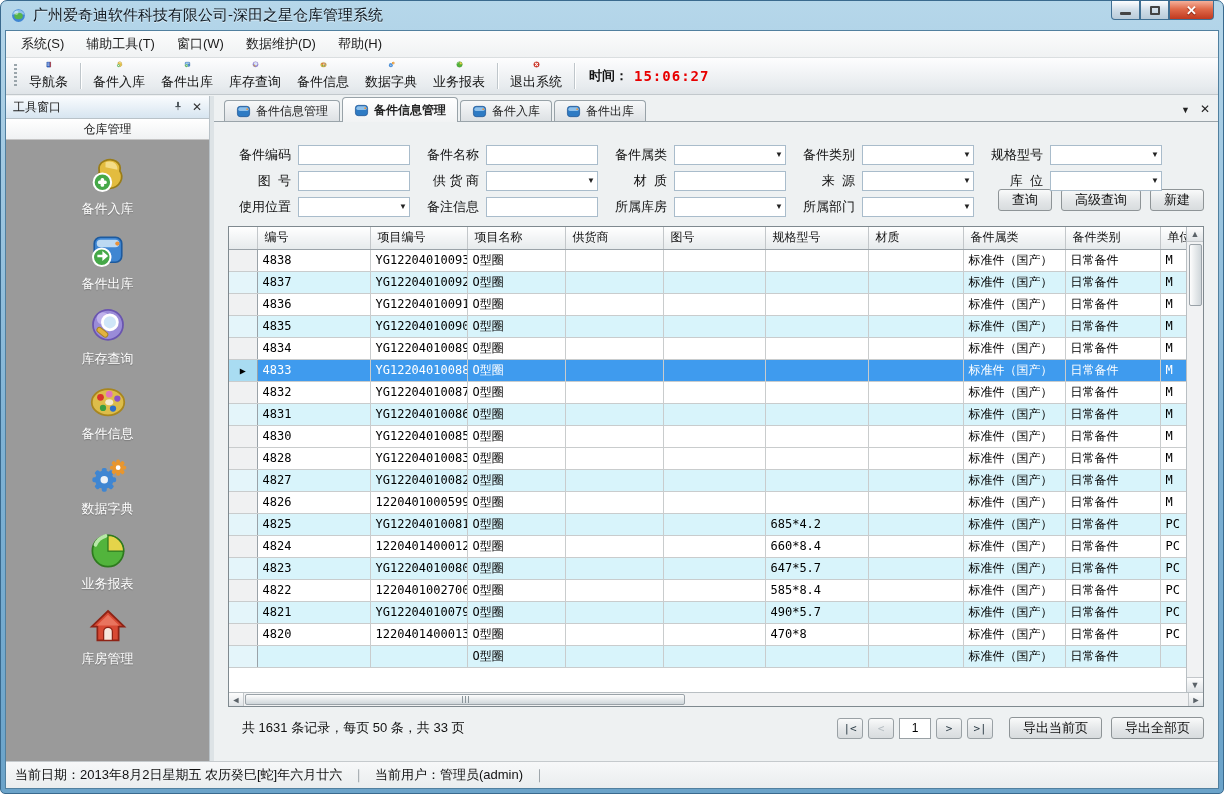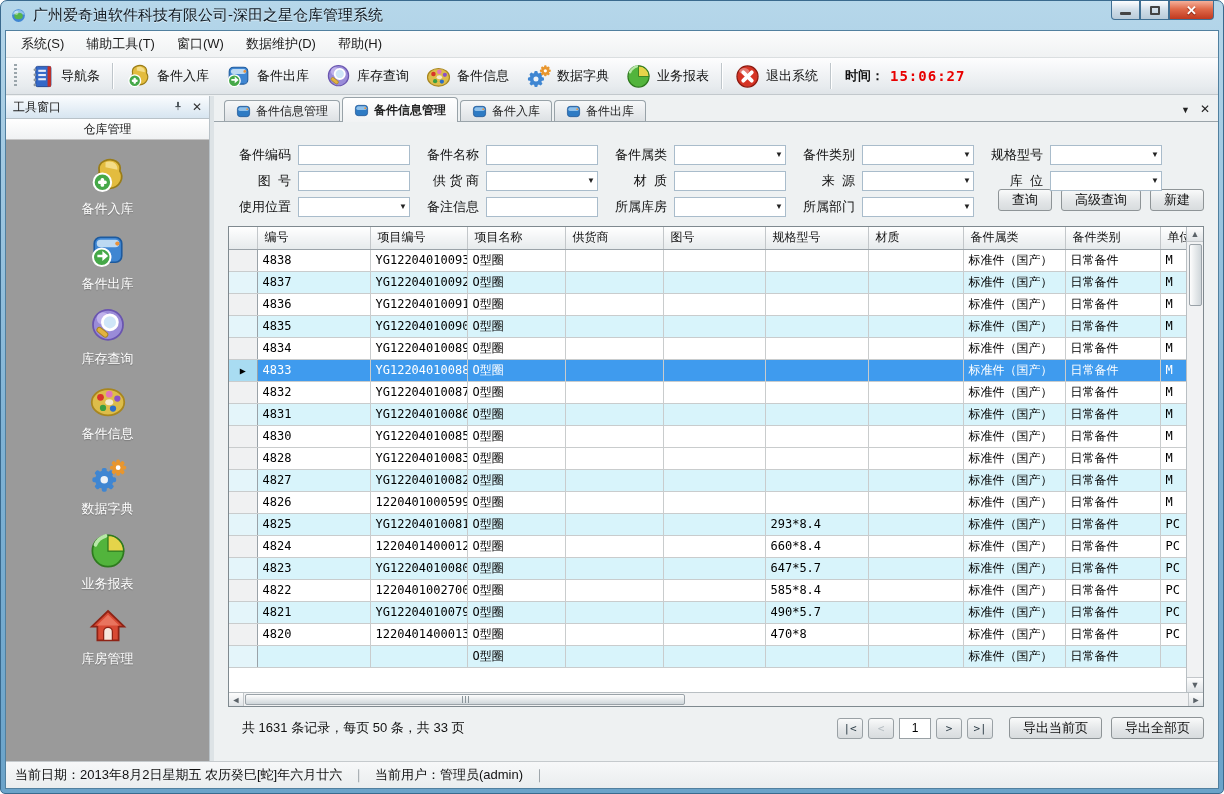--- a/index.html
+++ b/index.html
@@ -26,21 +26,21 @@
   
   .menubar { height:27px; background:linear-gradient(#fbfcfc,#f0f2f3); border-bottom:1px solid #dadee0;
     display:flex; align-items:center; padding-left:4px; }
   .menu-item { padding:0 11px; font-size:13px; color:#1a1a1a; line-height:26px; }
   
   .toolbar { height:37px; background:linear-gradient(#fdfdfe,#e7ebee 80%,#dfe4e8);
     border-bottom:1px solid #c2c8cc; display:flex; align-items:center; padding:0 6px; }
   .tb-grip { width:5px; height:24px; margin:0 4px 0 2px;
     background:repeating-linear-gradient(#9aa5ab 0 2px,transparent 2px 4px); width:3px; }
   .tb-group { display:flex; align-items:center; height:100%; }
-  .tb-item { display:flex; align-items:center; gap:5px; padding:0 8px; height:30px; font-size:13px; color:#111; }
+  .tb-item { display:flex; align-items:center; gap:5px; padding:0 8px; height:30px; font-size:13px; color:#111;flex-direction:column; }
   .tb-item svg { width:27px; height:27px; }
   .tb-sep { width:1px; height:26px; background:#bfc6cb; margin:0 4px; box-shadow:1px 0 0 #fff; }
   .tb-time { display:flex; align-items:center; gap:6px; padding:0 10px; font-size:13px; font-weight:bold; color:#111; }
   .tb-time .tval { color:#e80000; font-family:"DejaVu Sans Mono",monospace; font-size:14px; letter-spacing:1px; }
   
   .content { position:absolute; left:0; right:0; top:65px; bottom:27px; display:flex; }
   
   .sidebar { width:204px; display:flex; flex-direction:column; border-right:1px solid #b9c2c8; background:#9a9a9a; }
   .sb-head { height:23px; background:linear-gradient(#fafcfe,#d7e5f0); border-bottom:1px solid #b9c2c8;
     display:flex; align-items:center; padding:0 7px; font-size:12px; color:#222; }
@@ -725,21 +725,21 @@
                         <td>M</td>
                       </tr>
 
                       <tr class="alt">
                         <td class="ind"><span class="row-arrow">▶</span></td>
                         <td>4825</td>
                         <td>YG12204010081</td>
                         <td>O型圈</td>
                         <td></td>
                         <td></td>
-                        <td>293*8.4</td>
+                        <td>685*4.2</td>
                         <td></td>
                         <td>标准件（国产）</td>
                         <td>日常备件</td>
                         <td>PC</td>
                       </tr>
 
                       <tr>
                         <td class="ind"><span class="row-arrow">▶</span></td>
                         <td>4824</td>
                         <td>1220401400012</td>

